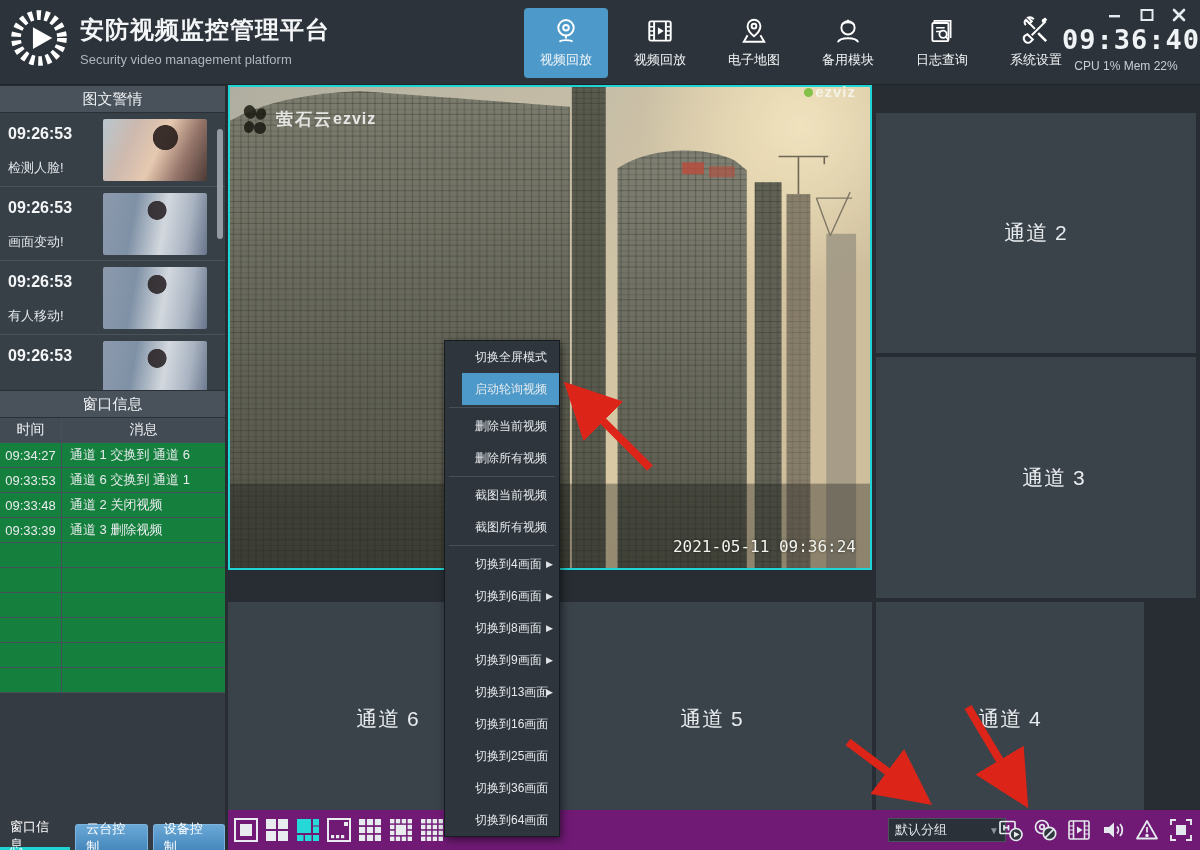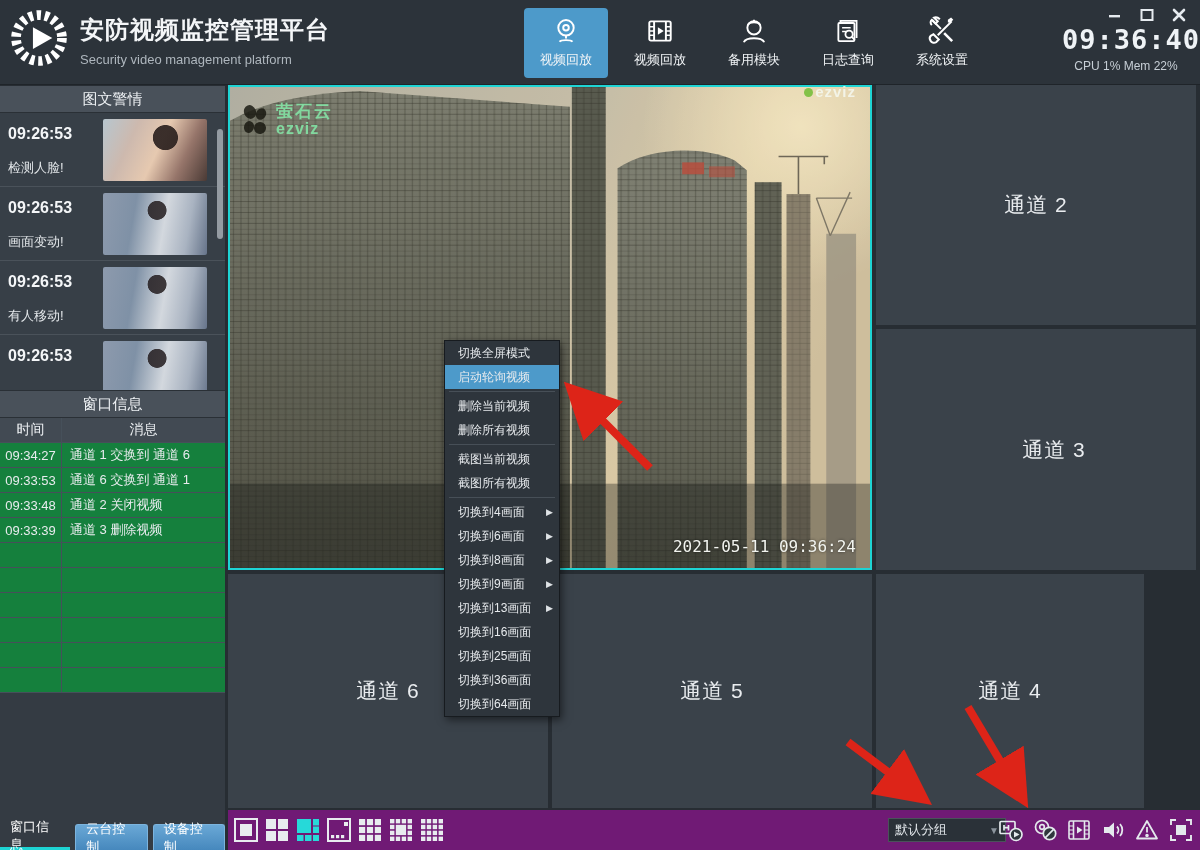--- a/index.html
+++ b/index.html
@@ -41,35 +41,35 @@
   .tr .td-time { width:62px; display:flex; align-items:center; justify-content:center; border-right:1px solid #46505a; color:#e8ebee; }
   .tr .td-msg { flex:1; display:flex; align-items:center; padding-left:8px; color:#e8ebee; }
   .tr.head { background:#424a53; font-size:14px; }
   .tr.head .td-time,.tr.head .td-msg { justify-content:center; padding-left:0; color:#eef1f4; }
   .bottom-tabs { position:absolute; left:0; bottom:0; width:225px; height:30px; display:flex; align-items:flex-end; background:#343b43; }
   .tab { height:26px; display:flex; align-items:center; justify-content:center; font-size:13px; padding:0 10px; cursor:pointer; }
   .tab.active { color:#fff; border-bottom:3px solid #1ed4d4; background:#343b43; }
   .tab.btn { background:linear-gradient(#6aa8d6,#4688bd); border:1px solid #7cb4de; border-bottom:none; border-radius:3px 3px 0 0; margin-left:5px; color:#fff; }
 
   
-  .pane { position:absolute; background:#3a424a; display:flex; align-items:center; justify-content:center; cursor:pointer; }
+  .pane { position:absolute; background:#3a424a; display:flex; align-items:center; justify-content:center; cursor:pointer;margin-top:28px; }
   .pane-label { font-size:21px; color:#e9ecef; letter-spacing:1px; }
   .video-pane { position:absolute; left:228px; top:85px; width:644px; height:485px; border:2px solid #1ed4d4; cursor:pointer; }
   .video-pane svg.cam { position:absolute; left:0; top:0; width:100%; height:100%; display:block; }
   .wm { position:absolute; left:8px; top:16px; display:flex; align-items:center; gap:4px; opacity:.82; }
-  .wm-text { display:flex; flex-direction:column; line-height:1.02; color:#86efac; font-weight:bold; }
+  .wm-text { display:flex; flex-direction:row; line-height:1.02; color:#ffffff; font-weight:bold; }
   .wm-cn { font-size:17px; letter-spacing:2px; }
   .wm-en { font-size:16px; letter-spacing:1px; }
   .wm2 { position:absolute; right:14px; top:-4px; font-size:15px; font-weight:bold; color:rgba(245,248,240,.85); letter-spacing:1px; }
   .wm2 i { display:inline-block; width:9px; height:9px; border-radius:50%; background:rgba(120,190,60,.9); margin-right:2px; }
   .cam-ts { position:absolute; right:14px; bottom:12px; font-family:"DejaVu Sans Mono",monospace; font-size:16px; color:#f2f4ef; text-shadow:0 0 3px rgba(0,0,0,.6); }
 
   
   .ctx-menu { position:absolute; left:444px; top:340px; width:116px; background:#2e353c; border:1px solid #171b1f; box-shadow:2px 3px 8px rgba(0,0,0,.5); z-index:40; }
-  .mi { height:24px; display:flex; align-items:center; padding-left:13px; padding-right:6px; font-size:12px; color:#e7eaed; cursor:pointer; position:relative; }
+  .mi { height:32px; display:flex; align-items:center; padding-left:13px; padding-right:6px; font-size:12px; color:#e7eaed; cursor:pointer; position:relative;margin-left:17px; }
   .mi.hl { background:#4d9aca; }
   .mi .sub { position:absolute; right:6px; font-size:9px; color:#dfe3e6; }
   .msep { height:1px; background:#474f57; margin:2px 4px; }
 
   
   .toolbar { position:absolute; left:228px; top:810px; width:972px; height:40px; background:#701a75; display:flex; align-items:center; }
   .layout-icons { display:flex; gap:7px; margin-left:6px; }
   .lic { width:24px; height:24px; cursor:pointer; display:flex; }
   .grp-select { position:absolute; left:660px; top:8px; width:118px; height:24px; background:#2a3138; border:1px solid #4a525a; display:flex; align-items:center; padding:0 6px; font-size:13px; color:#dfe4e8; cursor:pointer; }
   .grp-select .caret { margin-left:auto; font-size:10px; color:#8b949c; }
@@ -103,20 +103,28 @@
       <span class="nav-label">视频回放</span>
     </div>
     <div class="nav-item">
       <svg viewBox="0 0 28 28" fill="none" stroke="#fff" stroke-width="1.8">
         <rect x="4" y="5" width="20" height="18" rx="1.5"></rect>
         <path d="M8.5 5v18M19.5 5v18"></path>
         <path d="M4 10h4.5M4 14h4.5M4 18h4.5M19.5 10H24M19.5 14H24M19.5 18H24" stroke-width="1.3"></path>
         <polygon points="12,10.5 17.5,14 12,17.5" fill="#fff" stroke="none"></polygon>
       </svg>
       <span class="nav-label">视频回放</span>
+    </div>
+    <div class="nav-item">
+      <svg viewBox="0 0 28 28" fill="none" stroke="#fff" stroke-width="1.8">
+        <path d="M14 3.5a6 6 0 0 1 6 6c0 4.4-6 9.5-6 9.5s-6-5.1-6-9.5a6 6 0 0 1 6-6z"></path>
+        <circle cx="14" cy="9.5" r="2.2"></circle>
+        <path d="M8 18l-3.5 6h19L20 18"></path>
+      </svg>
+      <span class="nav-label">电子地图</span>
     </div>
     <div class="nav-item">
       <svg viewBox="0 0 28 28" fill="none" stroke="#fff" stroke-width="1.8">
         <circle cx="14" cy="11" r="6.2"></circle>
         <path d="M8.2 8.5c1.5-3.5 10.1-3.5 11.6 0"></path>
         <path d="M14 3.5v3"></path>
         <path d="M4.5 24.5c2-5 17-5 19 0"></path>
       </svg>
       <span class="nav-label">备用模块</span>
     </div>

